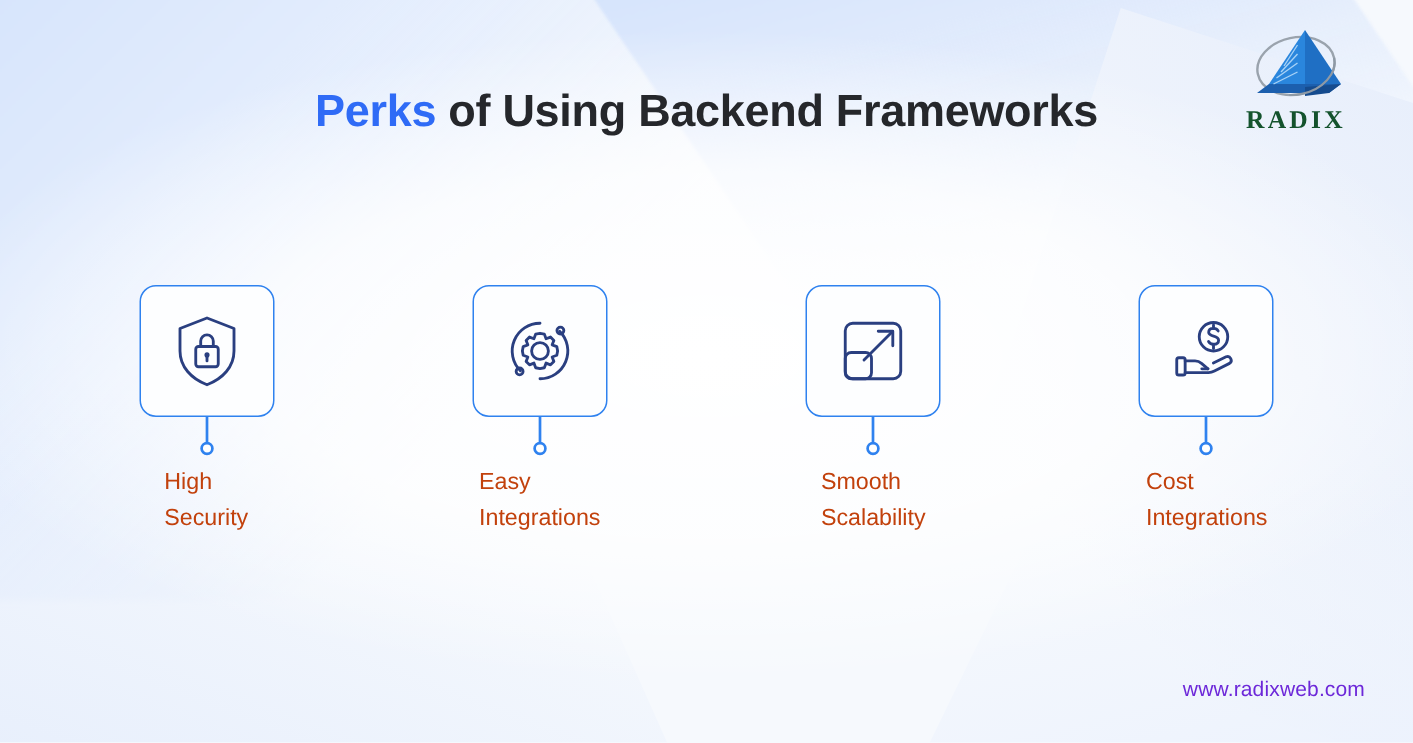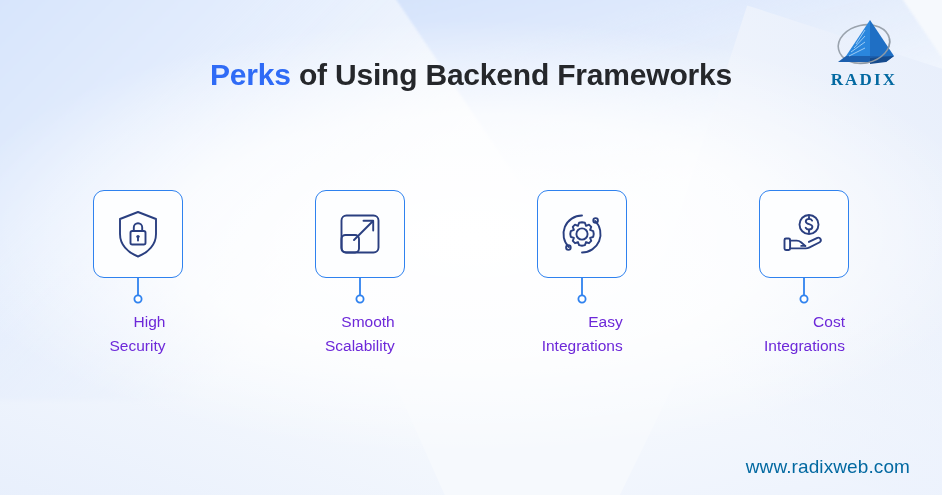--- a/index.html
+++ b/index.html
@@ -93,21 +93,21 @@
     align-items: center;
     justify-content: flex-start;
   }
   .logo-mark { width: 80px; height: 56px; display: block; }
   .logo-word {
     margin-top: 1px;
     font-family: "Liberation Serif", serif;
     font-weight: bold;
     font-size: 17px;
     letter-spacing: 2.2px;
-    color: #0369a1;
+    color: #14532d;
     line-height: 1;
   }
 
   
   .title {
     position: absolute;
     left: 0;
     right: 0;
     top: 58px;
     text-align: center;
@@ -147,34 +147,34 @@
     box-sizing: border-box;
   }
   .tile svg { display: block; }
   .connector {
     width: 14px;
     height: 30px;
     display: block;
   }
   .card-label {
     margin-top: 2px;
-    text-align: right;
+    text-align: left;
     font-size: 15.5px;
     line-height: 1.58;
+    color: #c2410c;
+    white-space: pre-line;
+  }
+
+  
+  .footer-url {
+    position: absolute;
+    right: 32px;
+    bottom: 28px;
+    font-size: 14px;
     color: #6d28d9;
-    white-space: pre-line;
-  }
-
-  
-  .footer-url {
-    position: absolute;
-    right: 32px;
-    bottom: 17px;
-    font-size: 19px;
-    color: #0369a1;
     letter-spacing: 0.1px;
   }
 </style>
 </head>
 <body>
 
 <div id="infographic">
 
   <div class="bg-layer">
     <div class="bg-tl"></div>
@@ -223,51 +223,51 @@
         <line x1="7" y1="0" x2="7" y2="17" stroke="#2f82ef" stroke-width="1.8"></line>
         <circle cx="7" cy="21" r="3.6" fill="#ffffff" stroke="#2f82ef" stroke-width="1.8"></circle>
       </svg>
       <div class="card-label">High
 Security</div>
     </div>
 
     <div class="card">
       <div class="tile">
         <svg width="52" height="52" viewBox="0 0 52 52" fill="none" stroke="#2a3f80" stroke-width="1.9" stroke-linejoin="round" stroke-linecap="round">
-          <rect x="7.5" y="7.5" width="37" height="37" rx="5"></rect>
-          <rect x="7.5" y="27" width="17.5" height="17.5" rx="4"></rect>
-          <path d="M20 32 L38.5 13.5"></path>
-          <path d="M29.5 12.8 H39.2 V22.5"></path>
-        </svg>
-      </div>
-      <svg class="connector" viewBox="0 0 14 30">
-        <line x1="7" y1="0" x2="7" y2="17" stroke="#2f82ef" stroke-width="1.8"></line>
-        <circle cx="7" cy="21" r="3.6" fill="#ffffff" stroke="#2f82ef" stroke-width="1.8"></circle>
-      </svg>
-      <div class="card-label">Smooth
-Scalability</div>
-    </div>
-
-    <div class="card">
-      <div class="tile">
-        <svg width="52" height="52" viewBox="0 0 52 52" fill="none" stroke="#2a3f80" stroke-width="1.9" stroke-linejoin="round" stroke-linecap="round">
           <path d="M26 7.5 a18.5 18.5 0 0 0 -13.1 31.6"></path>
           <path d="M26 44.5 a18.5 18.5 0 0 0 13.1 -31.6"></path>
           <circle cx="39.6" cy="12.4" r="2.3"></circle>
           <circle cx="12.4" cy="39.6" r="2.3"></circle>
           <path d="M26 14.2 l2.9 0.55 1.15 3.1 2.95 -1.15 2.25 2.25 -1.15 2.95 3.1 1.15 0.55 2.9 -0.55 2.9 -3.1 1.15 1.15 2.95 -2.25 2.25 -2.95 -1.15 -1.15 3.1 -2.9 0.55 -2.9 -0.55 -1.15 -3.1 -2.95 1.15 -2.25 -2.25 1.15 -2.95 -3.1 -1.15 -0.55 -2.9 0.55 -2.9 3.1 -1.15 -1.15 -2.95 2.25 -2.25 2.95 1.15 1.15 -3.1 Z"></path>
           <circle cx="26" cy="26" r="5.6"></circle>
         </svg>
       </div>
       <svg class="connector" viewBox="0 0 14 30">
         <line x1="7" y1="0" x2="7" y2="17" stroke="#2f82ef" stroke-width="1.8"></line>
         <circle cx="7" cy="21" r="3.6" fill="#ffffff" stroke="#2f82ef" stroke-width="1.8"></circle>
       </svg>
       <div class="card-label">Easy
 Integrations</div>
+    </div>
+
+    <div class="card">
+      <div class="tile">
+        <svg width="52" height="52" viewBox="0 0 52 52" fill="none" stroke="#2a3f80" stroke-width="1.9" stroke-linejoin="round" stroke-linecap="round">
+          <rect x="7.5" y="7.5" width="37" height="37" rx="5"></rect>
+          <rect x="7.5" y="27" width="17.5" height="17.5" rx="4"></rect>
+          <path d="M20 32 L38.5 13.5"></path>
+          <path d="M29.5 12.8 H39.2 V22.5"></path>
+        </svg>
+      </div>
+      <svg class="connector" viewBox="0 0 14 30">
+        <line x1="7" y1="0" x2="7" y2="17" stroke="#2f82ef" stroke-width="1.8"></line>
+        <circle cx="7" cy="21" r="3.6" fill="#ffffff" stroke="#2f82ef" stroke-width="1.8"></circle>
+      </svg>
+      <div class="card-label">Smooth
+Scalability</div>
     </div>
 
     <div class="card">
       <div class="tile">
         <svg width="52" height="52" viewBox="0 0 52 52" fill="none" stroke="#2a3f80" stroke-width="1.9" stroke-linejoin="round" stroke-linecap="round">
           <circle cx="31" cy="16.5" r="9.5"></circle>
           <path d="M34.1 12.6 a3.4 3.4 0 0 0 -3.1 -1.7 c-2 0 -3.2 1.1 -3.2 2.6 c0 3.4 6.6 1.8 6.6 5.3 c0 1.6 -1.3 2.7 -3.4 2.7 a3.6 3.6 0 0 1 -3.3 -1.8"></path>
           <path d="M31 8.6 V11"></path>
           <path d="M31 21.9 V24.3"></path>
           <rect x="6.5" y="30.5" width="5.6" height="11.5" rx="1.4"></rect>

